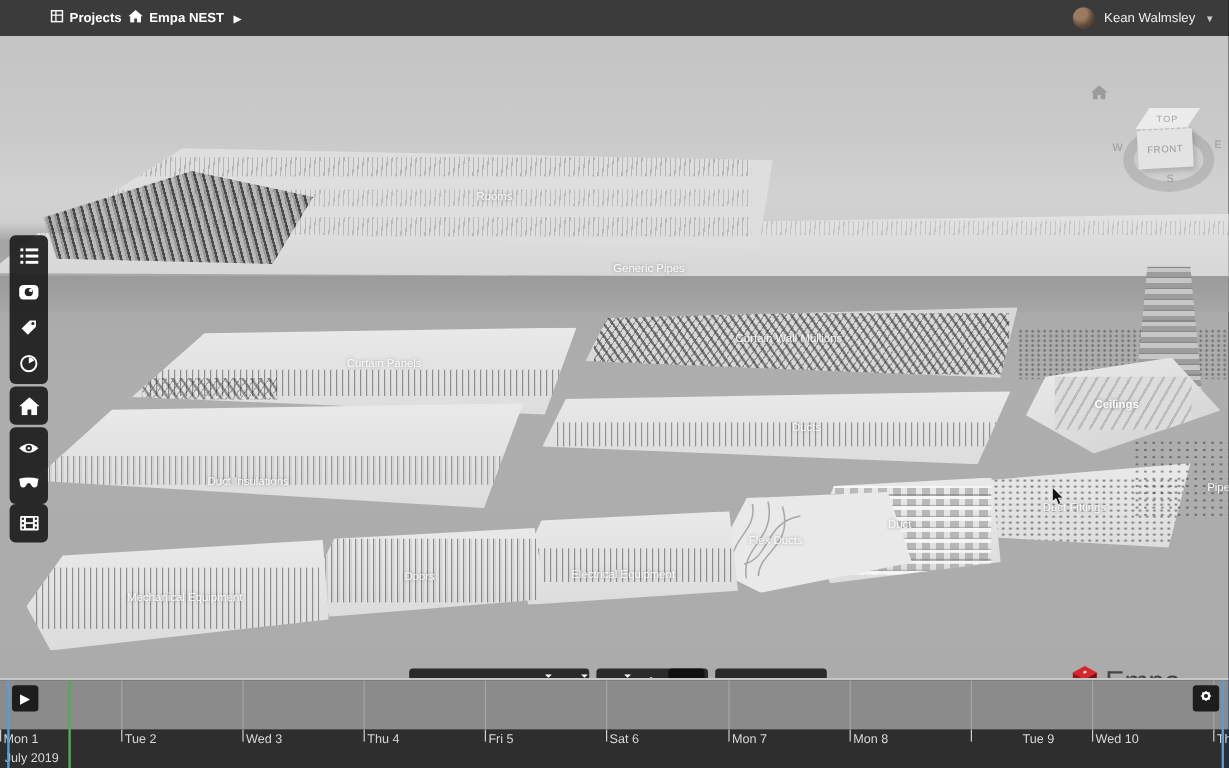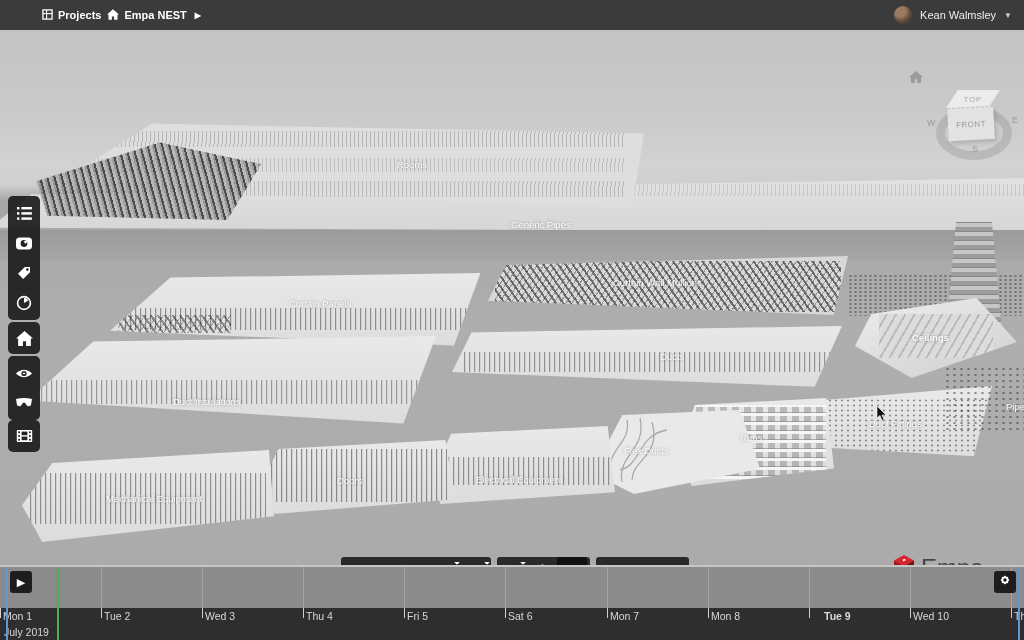--- a/index.html
+++ b/index.html
@@ -186,21 +186,21 @@
     <div class="strip tex-dots" style="left:944px;top:336px;width:80px;height:66px;opacity:.85;background-size:7px 6px;"></div>
 
     <span class="scene-label" style="left:397px;top:129px;">Rooms</span>
     <span class="scene-label" style="left:511px;top:189px;">Generic Pipes</span>
     <span class="scene-label" style="left:289px;top:268px;">Curtain Panels</span>
     <span class="scene-label" style="left:613px;top:247px;">Curtain Wall Mullions</span>
     <span class="scene-label" style="left:660px;top:321px;">Ducts</span>
     <span class="scene-label" style="left:173px;top:354px;margin-top:12px;">Duct Insulations</span>
     <span class="scene-label" style="left:912px;top:302px;font-weight:bold;">Ceilings</span>
     <span class="scene-label" style="left:869px;top:388px;">Duct Fittings</span>
-    <span class="scene-label" style="left:740px;top:402px;">Runs</span>
+    <span class="scene-label" style="left:740px;top:402px;">Duct</span>
     <span class="scene-label" style="left:624px;top:415px;">Flex Ducts</span>
     <span class="scene-label" style="left:476px;top:444px;">Electrical Equipment</span>
     <span class="scene-label" style="left:337px;top:445px;text-align:right;">Doors</span>
     <span class="scene-label" style="left:106px;top:463px;">Mechanical Equipment</span>
     <span class="scene-label" style="left:1006px;top:371px;">Pipes</span>
 
     <svg class="cursor-arrow" style="left:876px;top:376px;" width="12" height="16" viewBox="0 0 12 16">
       <path d="M1 0 L1 12 L4 9.5 L6 14.5 L8 13.5 L6 9 L10 9 Z" fill="#111" stroke="#fff" stroke-width="0.6"></path>
     </svg>
 
@@ -416,21 +416,21 @@
         <div class="tl-tick" style="left:910px;"></div>
       <div class="tl-tick" style="left:1011px;"></div>
       <span class="tl-day" style="left:3px;">Mon 1</span>
       <span class="tl-day" style="left:104px;">Tue 2</span>
       <span class="tl-day" style="left:205px;">Wed 3</span>
       <span class="tl-day" style="left:306px;">Thu 4</span>
       <span class="tl-day" style="left:407px;">Fri 5</span>
       <span class="tl-day" style="left:508px;">Sat 6</span>
       <span class="tl-day" style="left:610px;">Mon 7</span>
       <span class="tl-day" style="left:711px;">Mon 8</span>
-      <span class="tl-day" style="left:824px;font-weight:bold;">Tue 9</span>
+      <span class="tl-day" style="left:852px;">Tue 9</span>
       <span class="tl-day" style="left:913px;">Wed 10</span>
       <span class="tl-day" style="left:1014px;">Thu 11</span>
       <span class="tl-month">July 2019</span>
     </div>
     <div class="playhead" style="left:6px;background:#5b9bd5;"></div>
     <div class="playhead" style="left:57px;background:#4caf50;"></div>
     <div class="playhead" style="left:1018px;background:#5b9bd5;"></div>
     <div class="tl-btn" style="left:10px;top:4px;">
       <span style="color:#fff;font-size:11px;">▶</span>
     </div>

